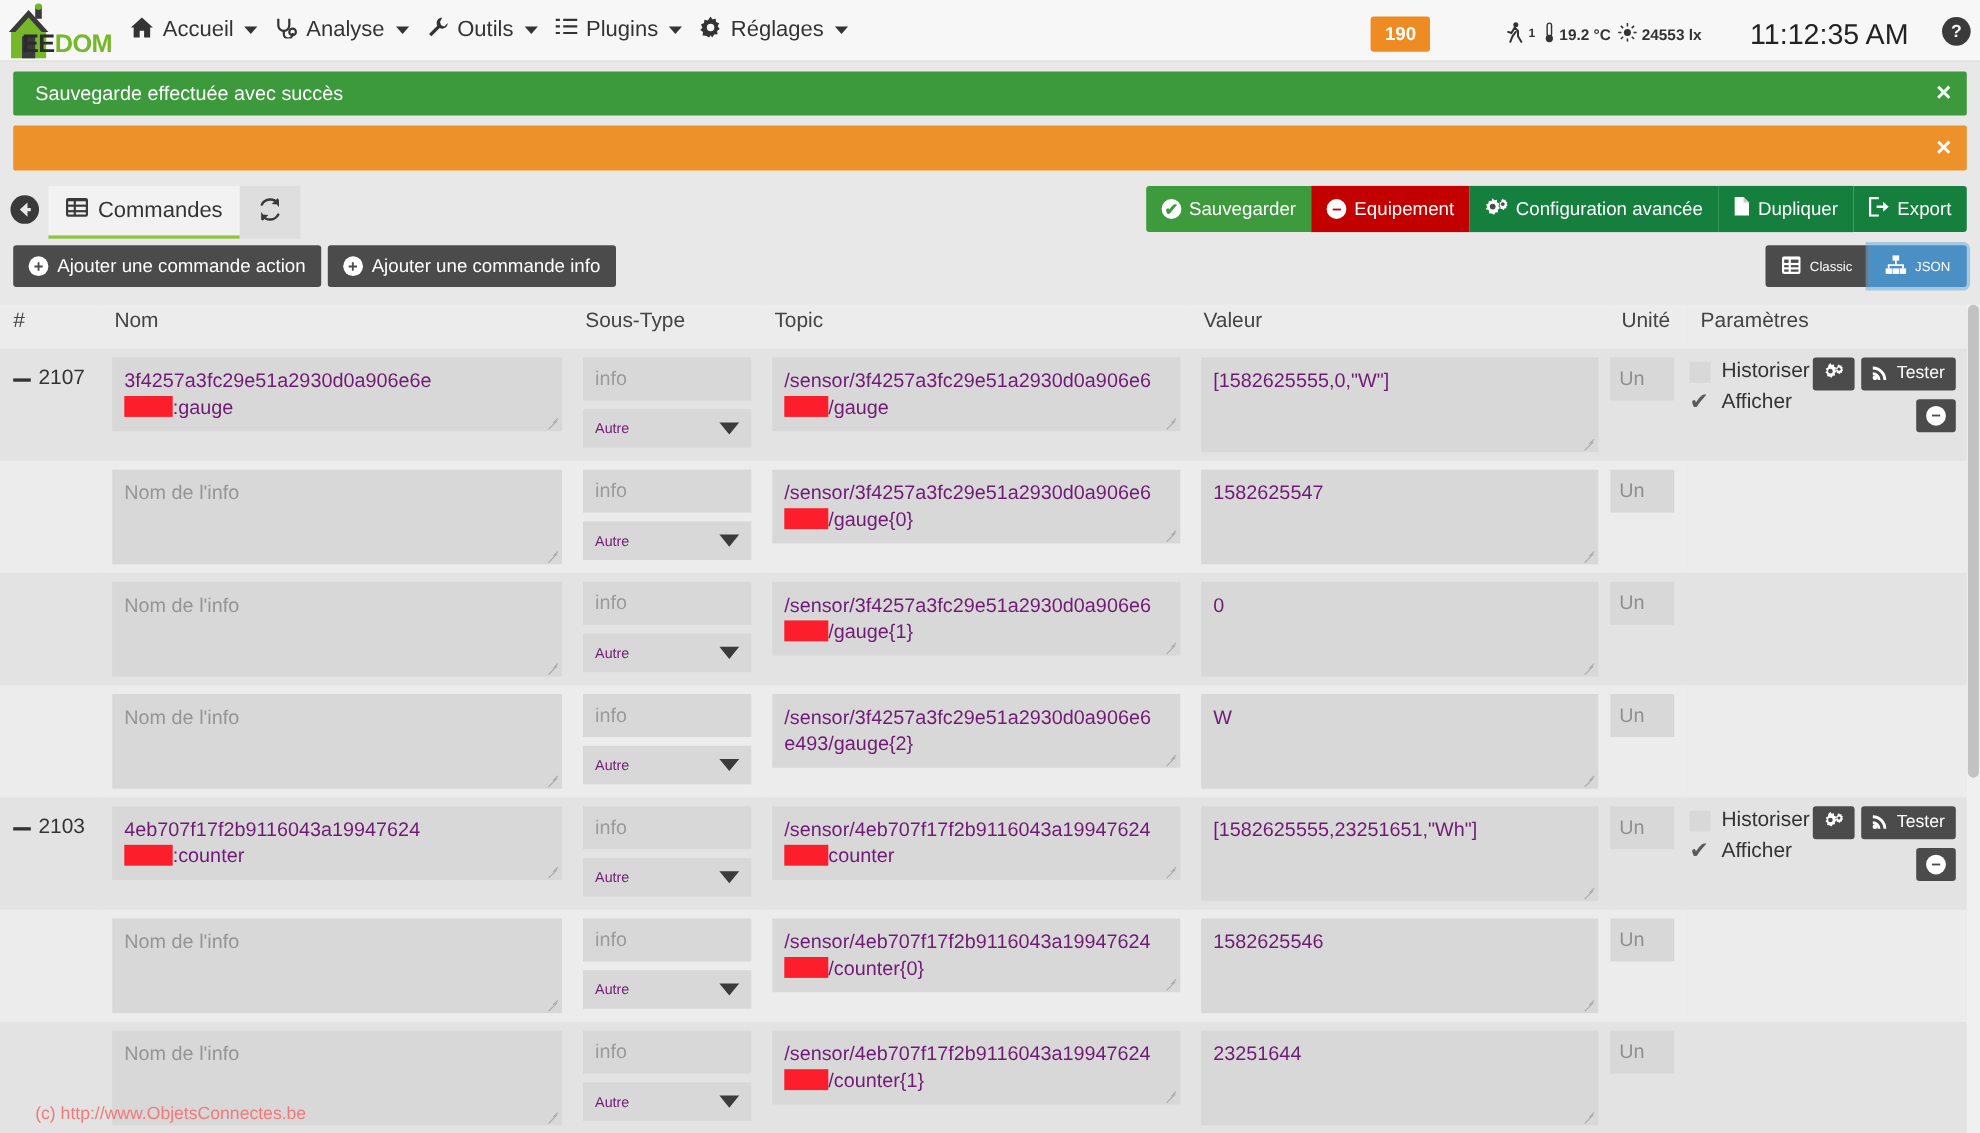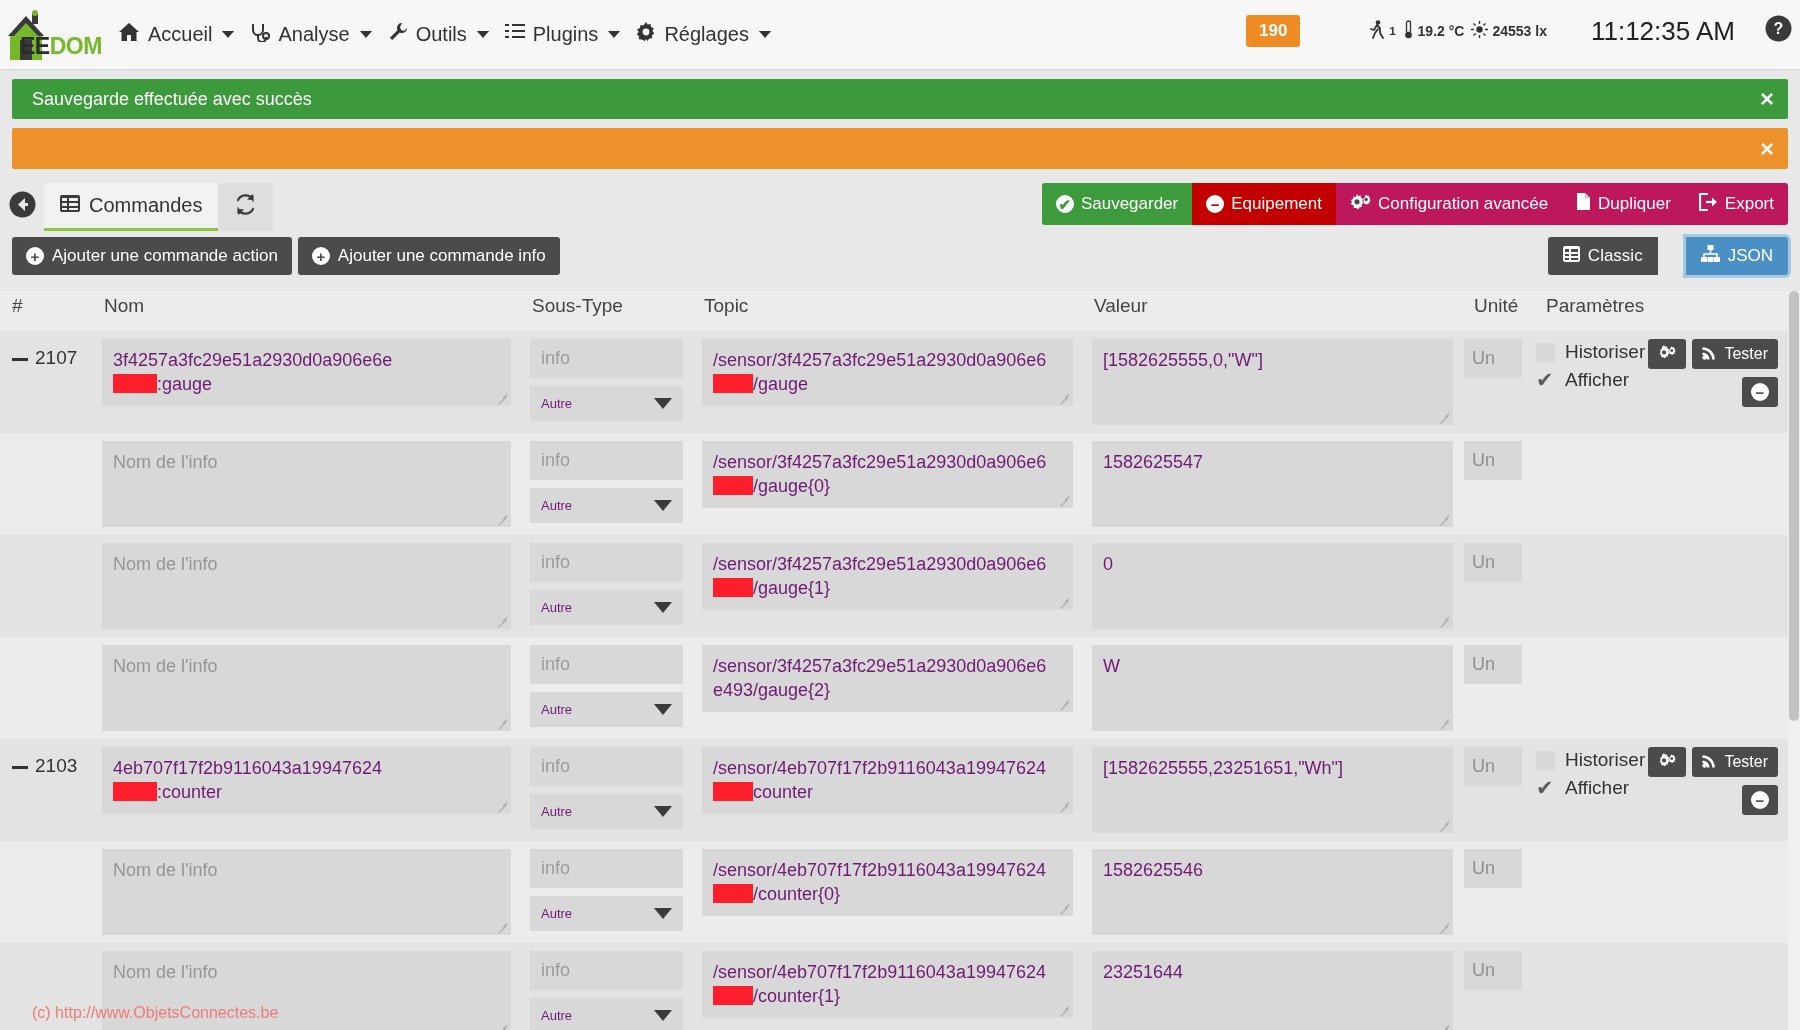--- a/index.html
+++ b/index.html
@@ -6,21 +6,21 @@
   html, body {
     margin: 0; padding: 0;
     width: 1800px; height: 1030px;
     overflow: hidden;
     background: #e8e8e8;
     font-family: "Liberation Sans", sans-serif;
   }
 
   
   .navbar {
-    height: 70px;
+    height: 56px;
     background: #f7f7f7;
     border-bottom: 1px solid #d8d8d8;
     display: flex;
     align-items: center;
     position: relative;
   }
   .brand {
     display: flex; align-items: flex-end;
     padding-left: 4px; padding-right: 18px;
     height: 62px;
@@ -99,43 +99,42 @@
     background: #dedede; display: flex; align-items: center; justify-content: center;
     padding: 0 16px; cursor: pointer; font-size: 22px; color: #3a3a3a;
   }
   .action-group {
     position: absolute; right: 12px; top: 0;
     display: flex; align-items: stretch; height: 42px;
   }
   .abtn {
     display: flex; align-items: center; gap: 7px;
     padding: 0 14px; font-size: 17px; color: #fff; cursor: pointer;
-    background: #be185d; white-space: nowrap;
+    background: #15803d; white-space: nowrap;
   }
   .abtn.green { background: #3d9b3d; border-radius: 3px 0 0 3px; }
   .abtn.red { background: #c20000; }
   .abtn:last-child { border-radius: 0 3px 3px 0; }
 
   
   .addrow { margin-top: 6px; height: 42px; position: relative; padding: 0 12px; }
   .addbtns { display: flex; gap: 6px; }
   .addbtn {
     background: #4b4b4b; color: #fff; font-size: 17px;
     display: flex; align-items: center; gap: 8px;
     padding: 0 14px; height: 38px; border-radius: 3px; cursor: pointer;
   }
   .viewtoggle {
     position: absolute; right: 12px; top: 0;
     display: flex; height: 38px;
   }
   .vbtn {
     display: flex; align-items: center; gap: 8px;
-    padding: 0 15px; font-size: 17px; color: #fff; cursor: pointer;
+    padding: 0 15px; font-size: 12px; color: #fff; cursor: pointer;
     background: #4b4b4b;
-    margin-left: 28px;
   }
   .vbtn.first { border-radius: 3px 0 0 3px; }
   .vbtn.active { background: #4a90c4; border-radius: 0 3px 3px 0; box-shadow: 0 0 0 3px rgba(110,175,220,.55); }
 
   
   .tablewrap { margin-top: 12px; position: relative; }
   table.cmds { width: 1788px; border-collapse: collapse; table-layout: fixed; }
   table.cmds thead th {
     text-align: left; font-size: 19px; color: #444; font-weight: normal;
     padding: 4px 0 14px 12px; background: #ececec;

